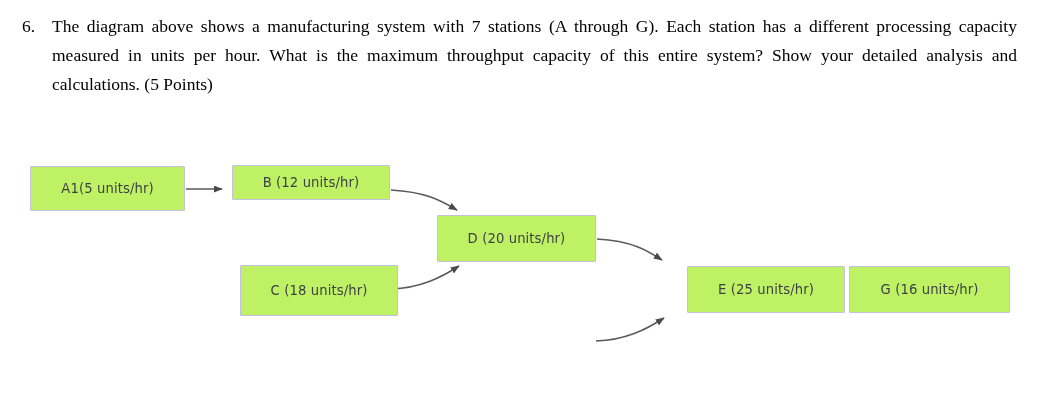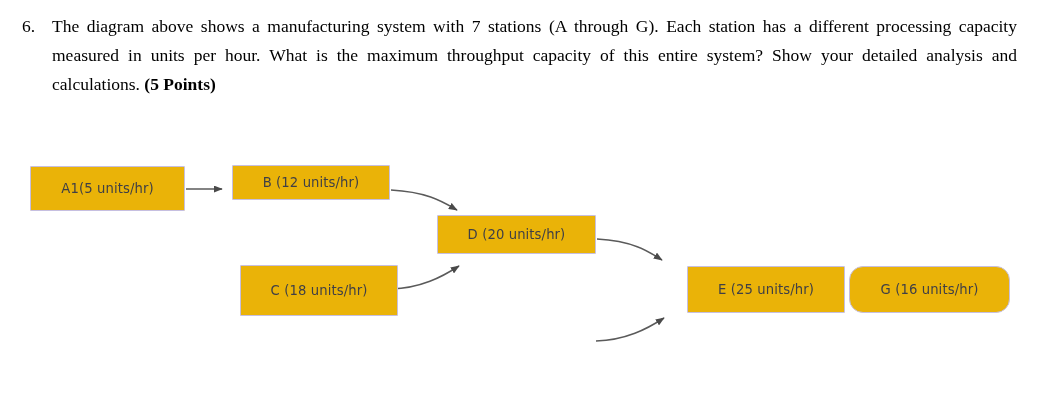--- a/index.html
+++ b/index.html
@@ -38,21 +38,21 @@
   #question-text {
     font-family: "Liberation Serif", serif;
     font-size: 17.5px;
     line-height: 29px;
     text-align: justify;
     text-justify: inter-word;
     flex: 1 1 auto;
     max-width: 965px;
   }
   #question-text .bold-tail {
-    font-weight: bold;
+    font-weight: normal;
   }
 
   
   #diagram {
     position: absolute;
     left: 0;
     top: 0;
     width: 1050px;
     height: 407px;
   }
@@ -60,43 +60,43 @@
     position: absolute;
     left: 0;
     top: 0;
     width: 1050px;
     height: 407px;
     pointer-events: none;
   }
   .node {
     position: absolute;
     box-sizing: border-box;
-    background: #eab308;
+    background: #bef264;
     border: 1.4px solid #c6bfe0;
     border-radius: 1px;
     display: flex;
     align-items: center;
     justify-content: center;
   }
   .node-label {
     font-family: "DejaVu Sans", sans-serif;
     font-size: 13.2px;
     color: #3f3f46;
     letter-spacing: 0.1px;
     white-space: nowrap;
   }
 
   
   #node-a { left: 30px;  top: 166px; width: 155px; height: 45px; }
   #node-b { left: 232px; top: 165px; width: 158px; height: 35px; }
   #node-c { left: 240px; top: 265px; width: 158px; height: 51px; justify-content: center; }
-  #node-d { left: 437px; top: 215px; width: 159px; height: 39px; }
+  #node-d { left: 437px; top: 215px; width: 159px; height: 47px; }
   #node-f { left: 437px; top: 317px; width: 158px; height: 47px; }
   #node-e { left: 643px; top: 266px; width: 158px; height: 47px; margin-left: 44px; }
-  #node-g { left: 849px; top: 266px; width: 161px; height: 47px; border-radius: 14px; }
+  #node-g { left: 849px; top: 266px; width: 161px; height: 47px; }
 </style>
 </head>
 <body>
 
 <div id="question-block">
   <span id="question-number">6.</span>
   <span id="question-text"><span>The diagram above shows a manufacturing system with 7 stations (A through G). Each station has a different processing capacity measured in units per hour. What is the maximum throughput capacity of this entire system? Show your detailed analysis and calculations. </span><span class="bold-tail">(5 Points)</span></span>
 </div>
 
 <div id="diagram">

